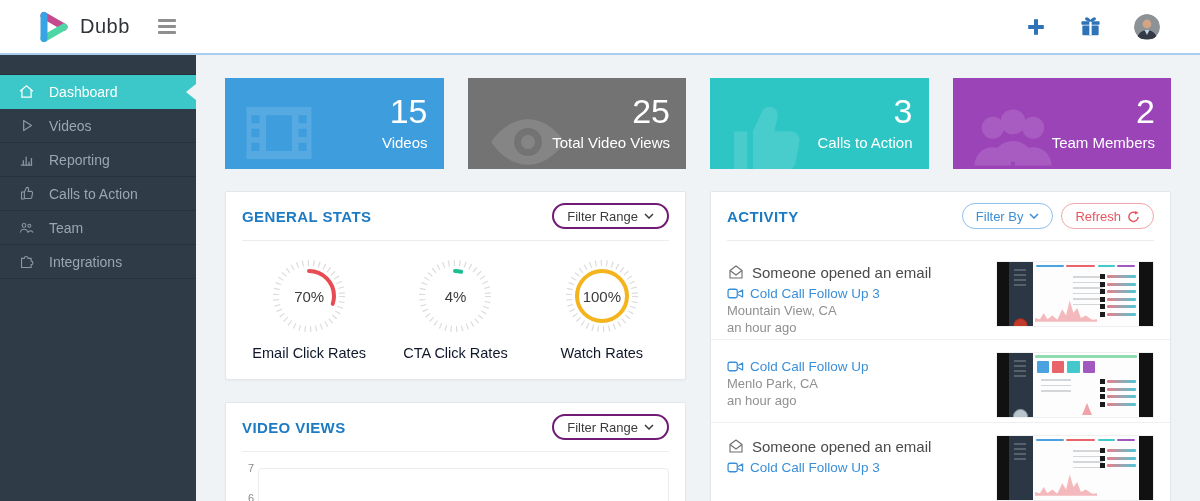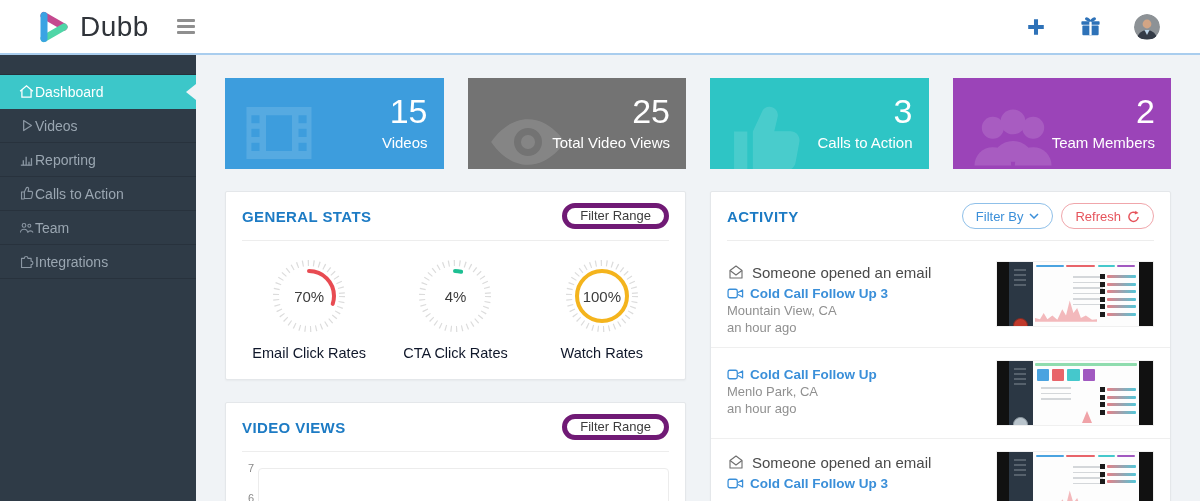--- a/index.html
+++ b/index.html
@@ -4,33 +4,33 @@
 <style>
   * { margin:0; padding:0; box-sizing:border-box; }
   html,body { width:1200px; height:501px; overflow:hidden; background:#f0f3f6;
     font-family:"Liberation Sans","DejaVu Sans",sans-serif; }
   .app { width:1200px; height:501px; position:relative; overflow:hidden; }
 
   
   .header { position:absolute; top:0; left:0; width:1200px; height:55px; background:#fff;
     border-bottom:2px solid #a9cdee; display:flex; align-items:center; z-index:5; }
   .brand-wrap { display:flex; align-items:center; margin-left:36px; }
-  .brand-name { font-size:28px; color:#30343a; font-weight:500; margin-left:10px; letter-spacing:0.5px; }
+  .brand-name { font-size:20px; color:#30343a; font-weight:500; margin-left:10px; letter-spacing:0.5px; }
   .hamburger { margin-left:24px; cursor:pointer; display:flex; flex-direction:column; gap:3.5px; padding:4px; }
   .hamburger span { width:18px; height:2.4px; background:#8f8f8f; border-radius:1px; }
   .header-right { margin-left:auto; margin-right:40px; display:flex; align-items:center; gap:32px; }
   .avatar { width:26px; height:26px; border-radius:50%; overflow:hidden; cursor:pointer; }
 
   
   .sidebar { position:absolute; top:55px; left:0; width:196px; height:446px; background:#2f3b47; z-index:4; }
   .nav-spacer { height:20px; border-bottom:1px solid rgba(0,0,0,0.18); }
   .nav-item { height:34px; display:flex; align-items:center; padding-left:18px;
     border-bottom:1px solid rgba(0,0,0,0.14); cursor:pointer; position:relative; }
   .nav-item .nav-icon { width:17px; height:17px; display:flex; align-items:center; justify-content:center; }
-  .nav-item .nav-label { font-size:14px; color:#9aa6b1; }
+  .nav-item .nav-label { margin-left:14px; font-size:14px; color:#9aa6b1; }
   .nav-item svg { stroke:#8b97a3; }
   .nav-item.active { background:#3cc7c9; border-bottom:1px solid #3cc7c9; }
   .nav-item.active .nav-label { color:#fff; }
   .nav-item.active svg { stroke:#fff; }
   .nav-item.active::after { content:""; position:absolute; right:0; top:50%; margin-top:-8px;
     border-top:8px solid transparent; border-bottom:8px solid transparent; border-right:10px solid #f0f3f6; }
 
   
   .main { position:absolute; top:55px; left:196px; width:1004px; height:446px; padding:23px 29px 0 29px; }
 
@@ -44,46 +44,46 @@
 
   
   .panels { display:flex; gap:24px; margin-top:22px; align-items:flex-start; }
   .panel { background:#fff; border:1px solid #e4e7ea; border-radius:2px; width:461px;
     box-shadow:0 1px 2px rgba(0,0,0,0.04); }
   .panel-head { height:48px; display:flex; align-items:center; padding:0 16px; }
   .panel-title { font-size:15px; font-weight:700; color:#1d7bc4; letter-spacing:0.4px; }
   .panel-head .btns { margin-left:auto; display:flex; gap:8px; }
   .pill { border-radius:14px; height:26px; padding:0 13px; display:flex; align-items:center; gap:6px;
     font-size:13px; background:#fff; cursor:pointer; white-space:nowrap; }
-  .pill.dark { border:5px solid #701a75; color:#3c3c3c;flex-direction:column; }
+  .pill.dark { border:2px solid #701a75; color:#3c3c3c; }
   .pill.blue { border:1px solid #8fc0e9; color:#3b8fd9; }
   .pill.red  { border:1px solid #f0a6ab; color:#e6545c; }
   .panel-sep { border-top:1px solid #ededed; margin:0 16px; }
 
   
   .gauge-row { display:flex; justify-content:space-around; padding:14px 10px 18px 10px; }
   .gauge { width:140px; display:flex; flex-direction:column; align-items:center; }
   .gauge-wrap { position:relative; width:82px; height:82px; }
   .gauge-pct { position:absolute; left:0; top:0; width:82px; height:82px; display:flex;
     align-items:center; justify-content:center; font-size:15px; color:#3c3c3c; }
   .gauge-label { margin-top:8px; font-size:14.5px; color:#0f172a; }
 
   
   .vv-chart { display:flex; padding:16px 16px 0 10px; }
   .vv-yaxis { width:22px; position:relative; height:60px; }
   .vv-tick { position:absolute; right:4px; font-size:11px; color:#8a8a8a; }
   .vv-plot { flex:1; height:120px; border:1px solid #ececec; border-radius:4px; position:relative;
     background:#fff; }
 
   
-  .act-item { display:flex; padding:12px 16px 12px 16px; border-bottom:1px solid #efefef;gap:32px; }
+  .act-item { display:flex; padding:12px 16px 4px 16px; border-bottom:1px solid #efefef;gap:32px; }
   .act-text { width:250px; padding-top:2px; }
   .act-event { display:flex; align-items:center; gap:7px; font-size:15px; color:#4a4a4a; }
   .act-video { display:flex; align-items:center; gap:6px; margin-top:5px; font-size:13.5px;
-    font-weight:700; color:#3a8fd9; cursor:pointer; }
+    font-weight:400; color:#3a8fd9; cursor:pointer; }
   .act-loc, .act-time { font-size:13px; color:#909090; margin-top:2px; }
 
   
   .thumb { width:167px; height:66px; margin-left:auto; display:flex; background:#fff;
     cursor:pointer; overflow:hidden; border:1px solid #f0f0f0; }
   .t-black { width:12px; background:#111; flex:none; }
   .t-side { width:24px; background:#2b3744; flex:none; position:relative; }
   .t-side i { position:absolute; left:5px; width:12px; height:1.5px; background:#56616c; display:block; }
   .t-side .l1{top:7px}.t-side .l2{top:12px}.t-side .l3{top:17px}.t-side .l4{top:22px}
   .t-side .t-ava { position:absolute; left:4px; bottom:-7px; width:15px; height:15px; border-radius:50%;

